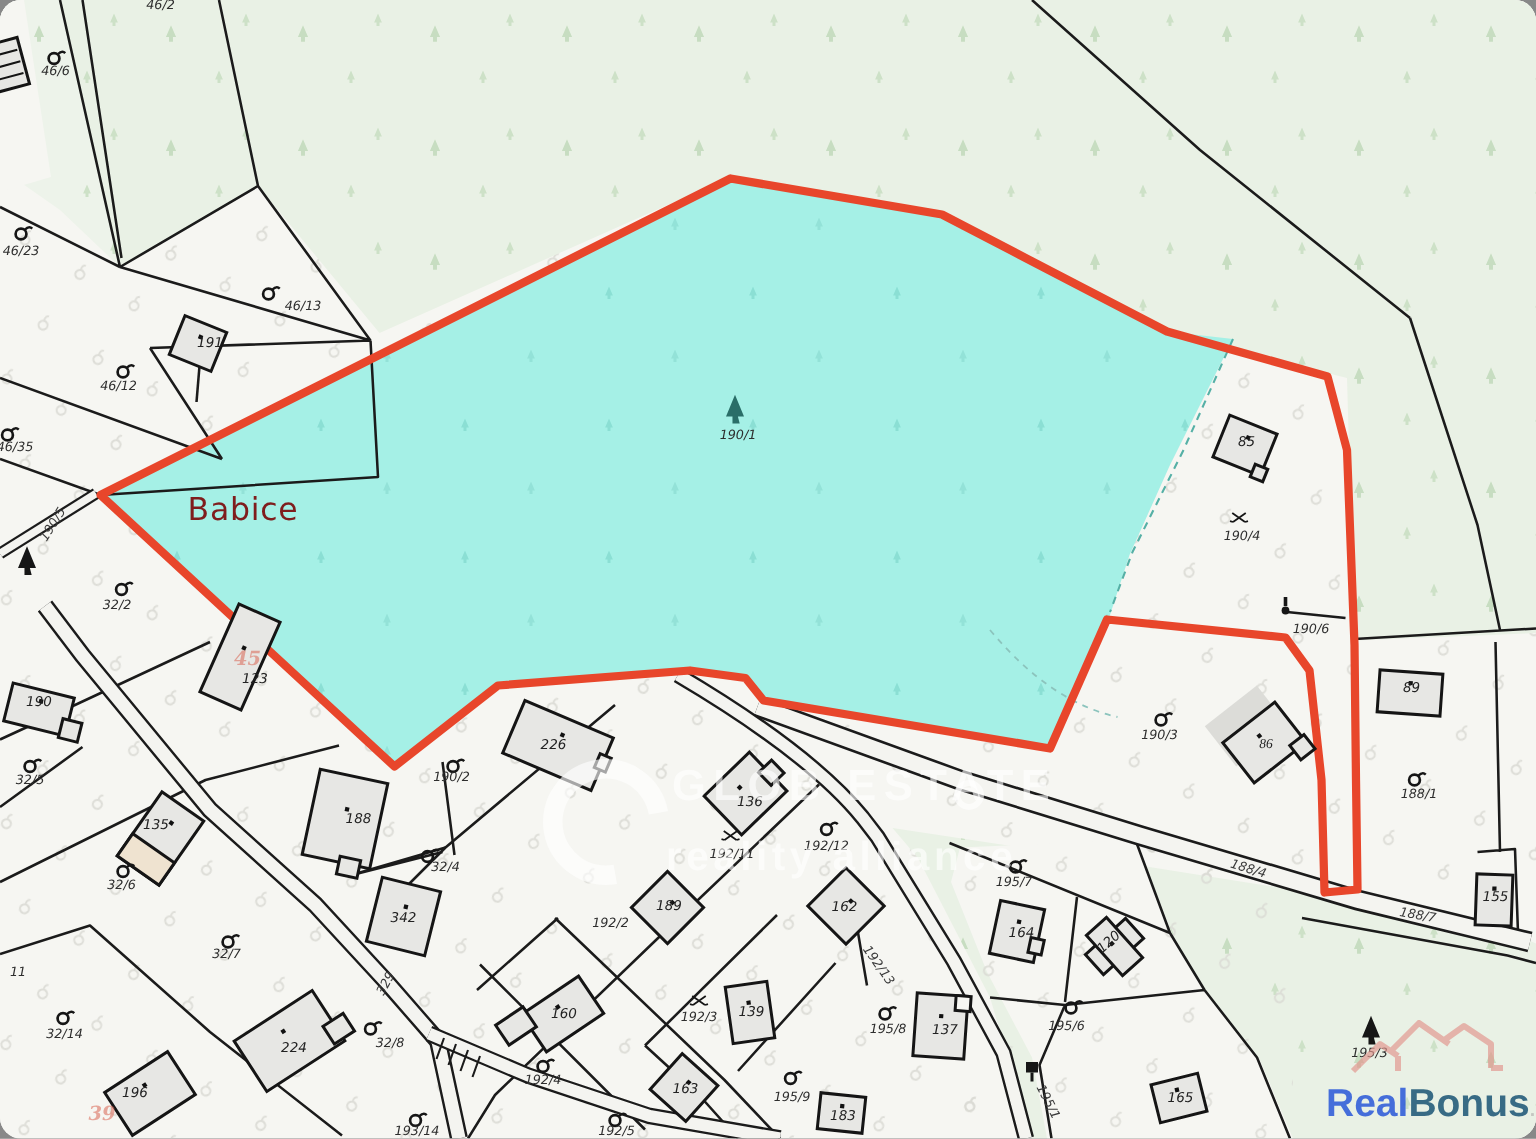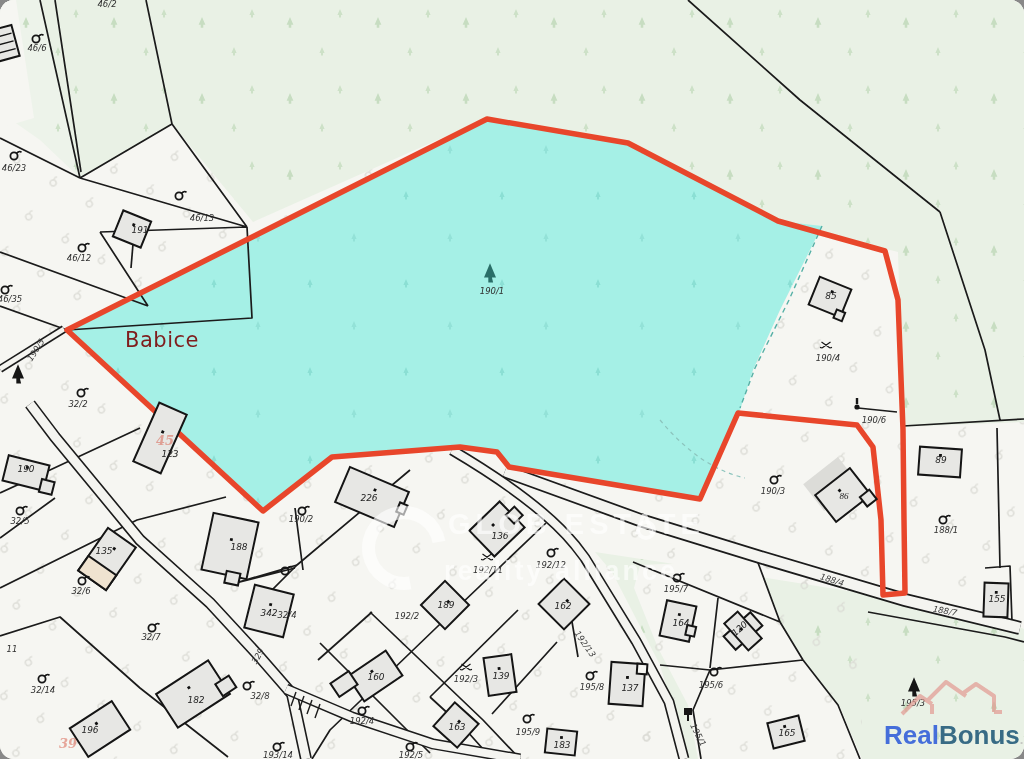--- a/index.html
+++ b/index.html
@@ -293,42 +293,42 @@
       <rect x="684" y="708" width="8" height="7"></rect>
       <rect x="687" y="715" width="2" height="6"></rect>
     </g>
   </g>
 </svg>
 
 <div id="labels">
       <div class="lab parcel" style="left: 107px; top: 4px;">46/2</div>
       <div class="lab parcel" style="left: 37px; top: 48px;">46/6</div>
       <div class="lab parcel" style="left: 14px; top: 168px;">46/23</div>
-      <div class="lab parcel" style="left: 178px; top: 218px; padding-left: 48px;">46/13</div>
+      <div class="lab parcel" style="left: 178px; top: 205px; padding-left: 48px;">46/13</div>
       <div class="lab parcel" style="left: 79px; top: 258px;">46/12</div>
       <div class="lab parcel" style="left: 10px; top: 299px;">46/35</div>
       <div class="lab building" style="left: 140px; top: 230px;">191</div>
       <div class="lab road" style="left: 36px; top: 350px; --r: -58deg;">190/5</div>
       <div class="lab place" style="left: 162px; top: 340px;">Babice</div>
       <div class="lab parcel" style="left: 492px; top: 291px;">190/1</div>
       <div class="lab parcel" style="left: 78px; top: 404px;">32/2</div>
       <div class="lab building" style="left: 26px; top: 469px;">190</div>
       <div class="lab building" style="left: 170px; top: 454px;">123</div>
       <div class="lab red" style="left: 165px; top: 440px;">45</div>
       <div class="lab parcel" style="left: 20px; top: 521px;">32/5</div>
       <div class="lab building" style="left: 104px; top: 551px;">135</div>
       <div class="lab parcel" style="left: 81px; top: 591px;">32/6</div>
       <div class="lab building" style="left: 239px; top: 547px;">188</div>
-      <div class="lab parcel" style="left: 287px; top: 579px; margin-top: 36px;">32/4</div>
+      <div class="lab parcel" style="left: 297px; top: 579px;">32/4</div>
       <div class="lab building" style="left: 269px; top: 613px;">342</div>
       <div class="lab parcel" style="left: 301px; top: 519px;">190/2</div>
       <div class="lab parcel" style="left: 151px; top: 637px;">32/7</div>
       <div class="lab road" style="left: 258px; top: 656px; --r: -62deg;">329</div>
       <div class="lab parcel" style="left: 43px; top: 690px;">32/14</div>
-      <div class="lab building" style="left: 196px; top: 700px;">182</div>
+      <div class="lab building" style="left: 196px; top: 700px;">224</div>
       <div class="lab parcel" style="left: 260px; top: 696px;">32/8</div>
       <div class="lab building" style="left: 90px; top: 730px;">196</div>
       <div class="lab red" style="left: 68px; top: 743px;">39</div>
       <div class="lab parcel" style="left: 278px; top: 755px;">193/14</div>
       <div class="lab building" style="left: 369px; top: 498px;">226</div>
       <div class="lab building" style="left: 500px; top: 536px;">136</div>
       <div class="lab parcel" style="left: 488px; top: 570px;">192/11</div>
       <div class="lab parcel" style="left: 551px; top: 565px;">192/12</div>
       <div class="lab building" style="left: 446px; top: 605px;">189</div>
       <div class="lab building" style="left: 563px; top: 606px;">162</div>

